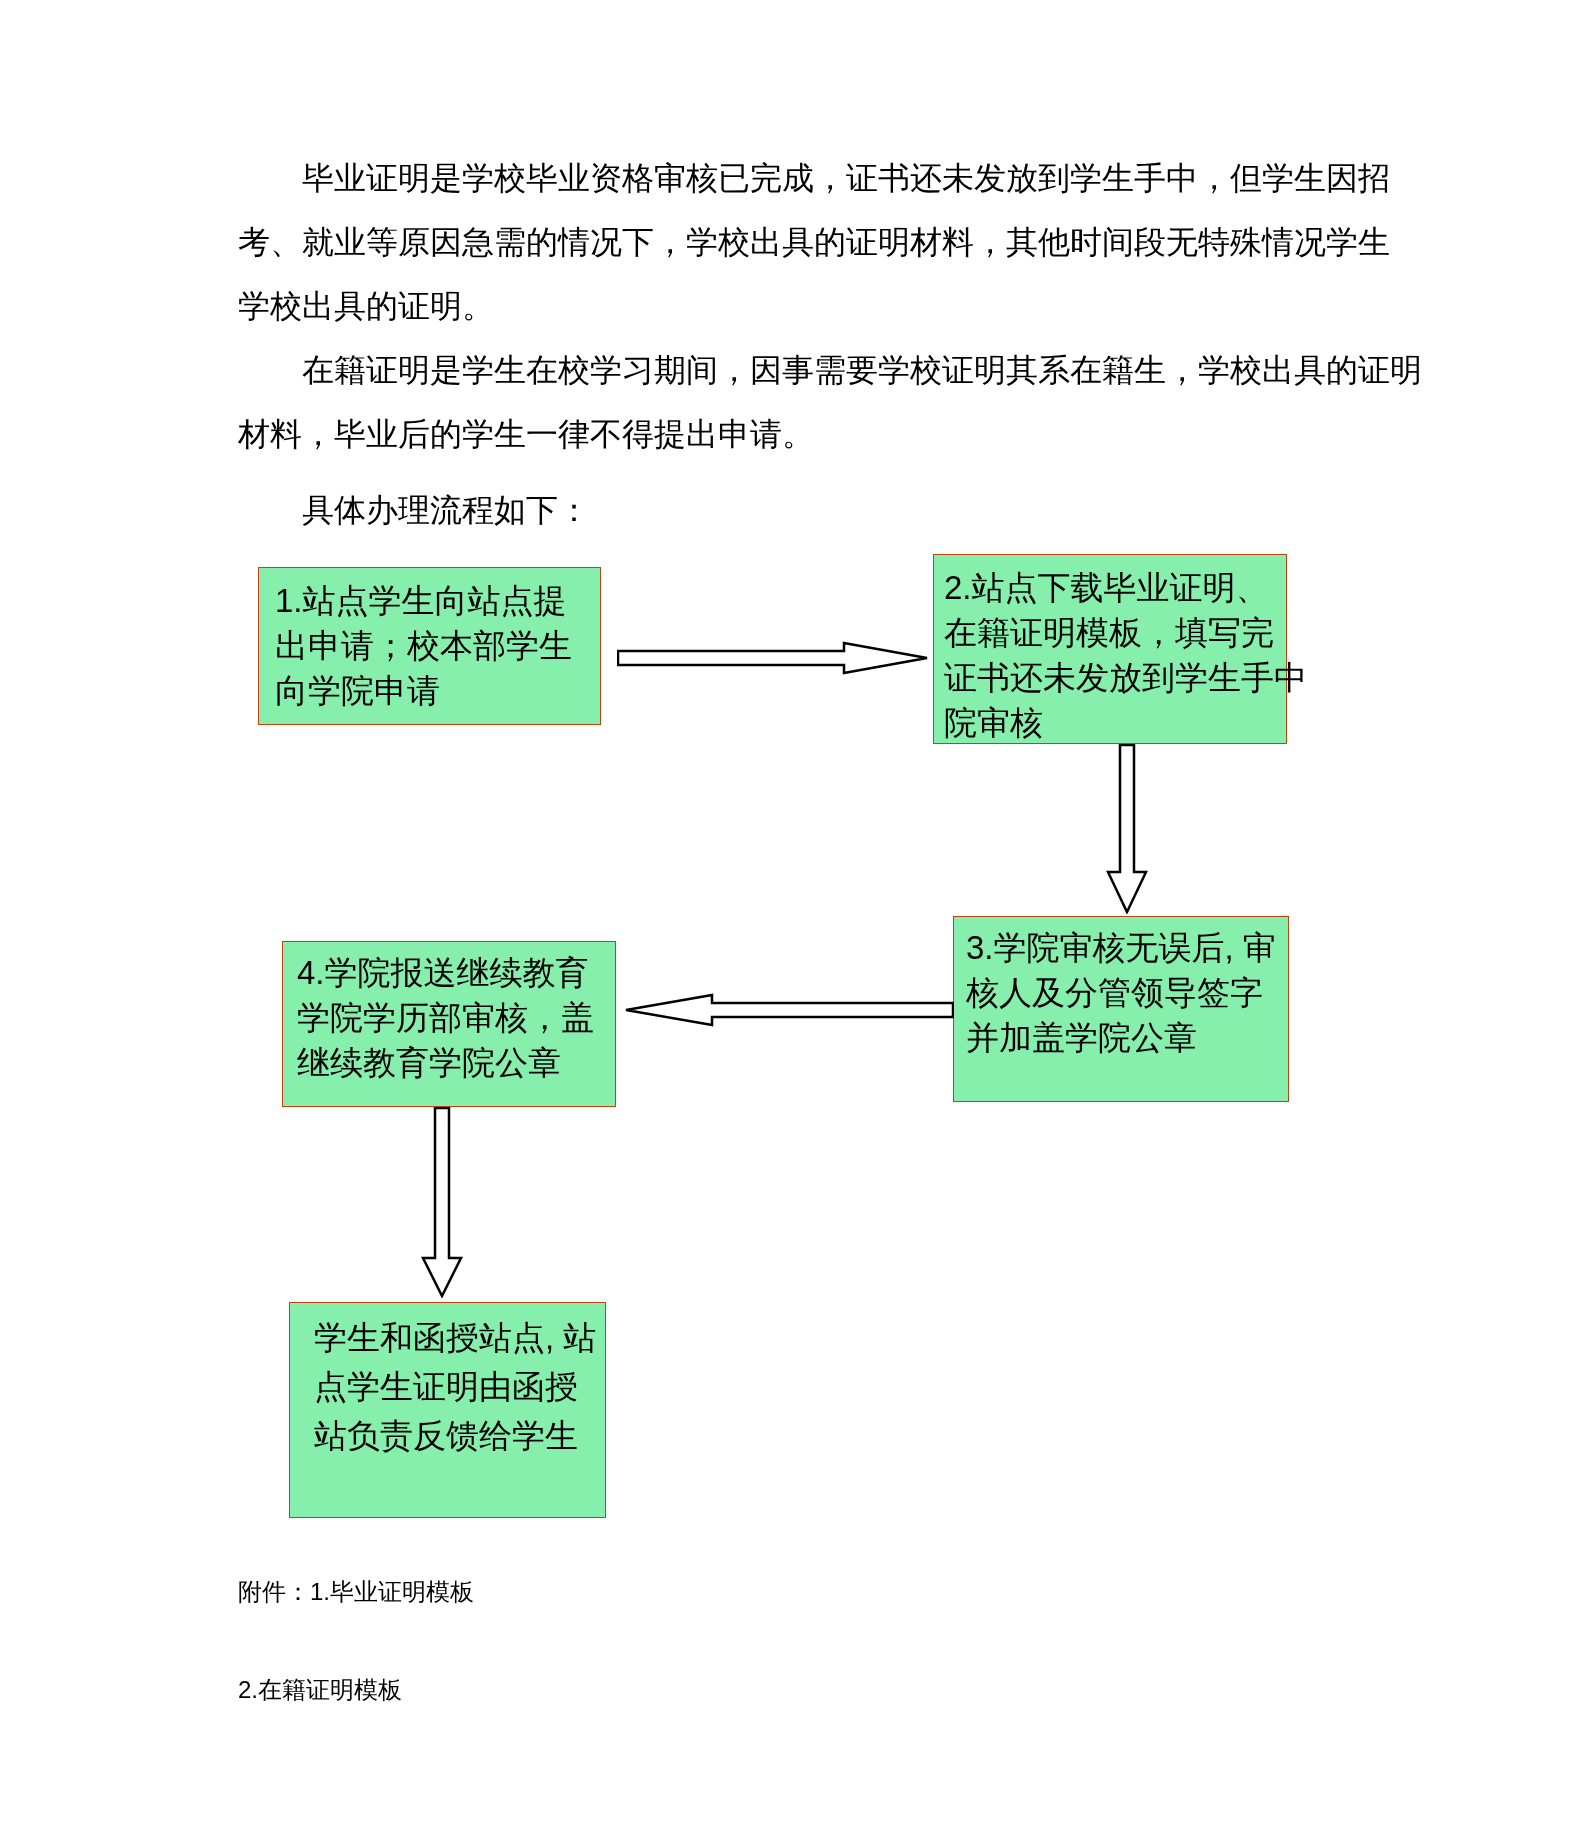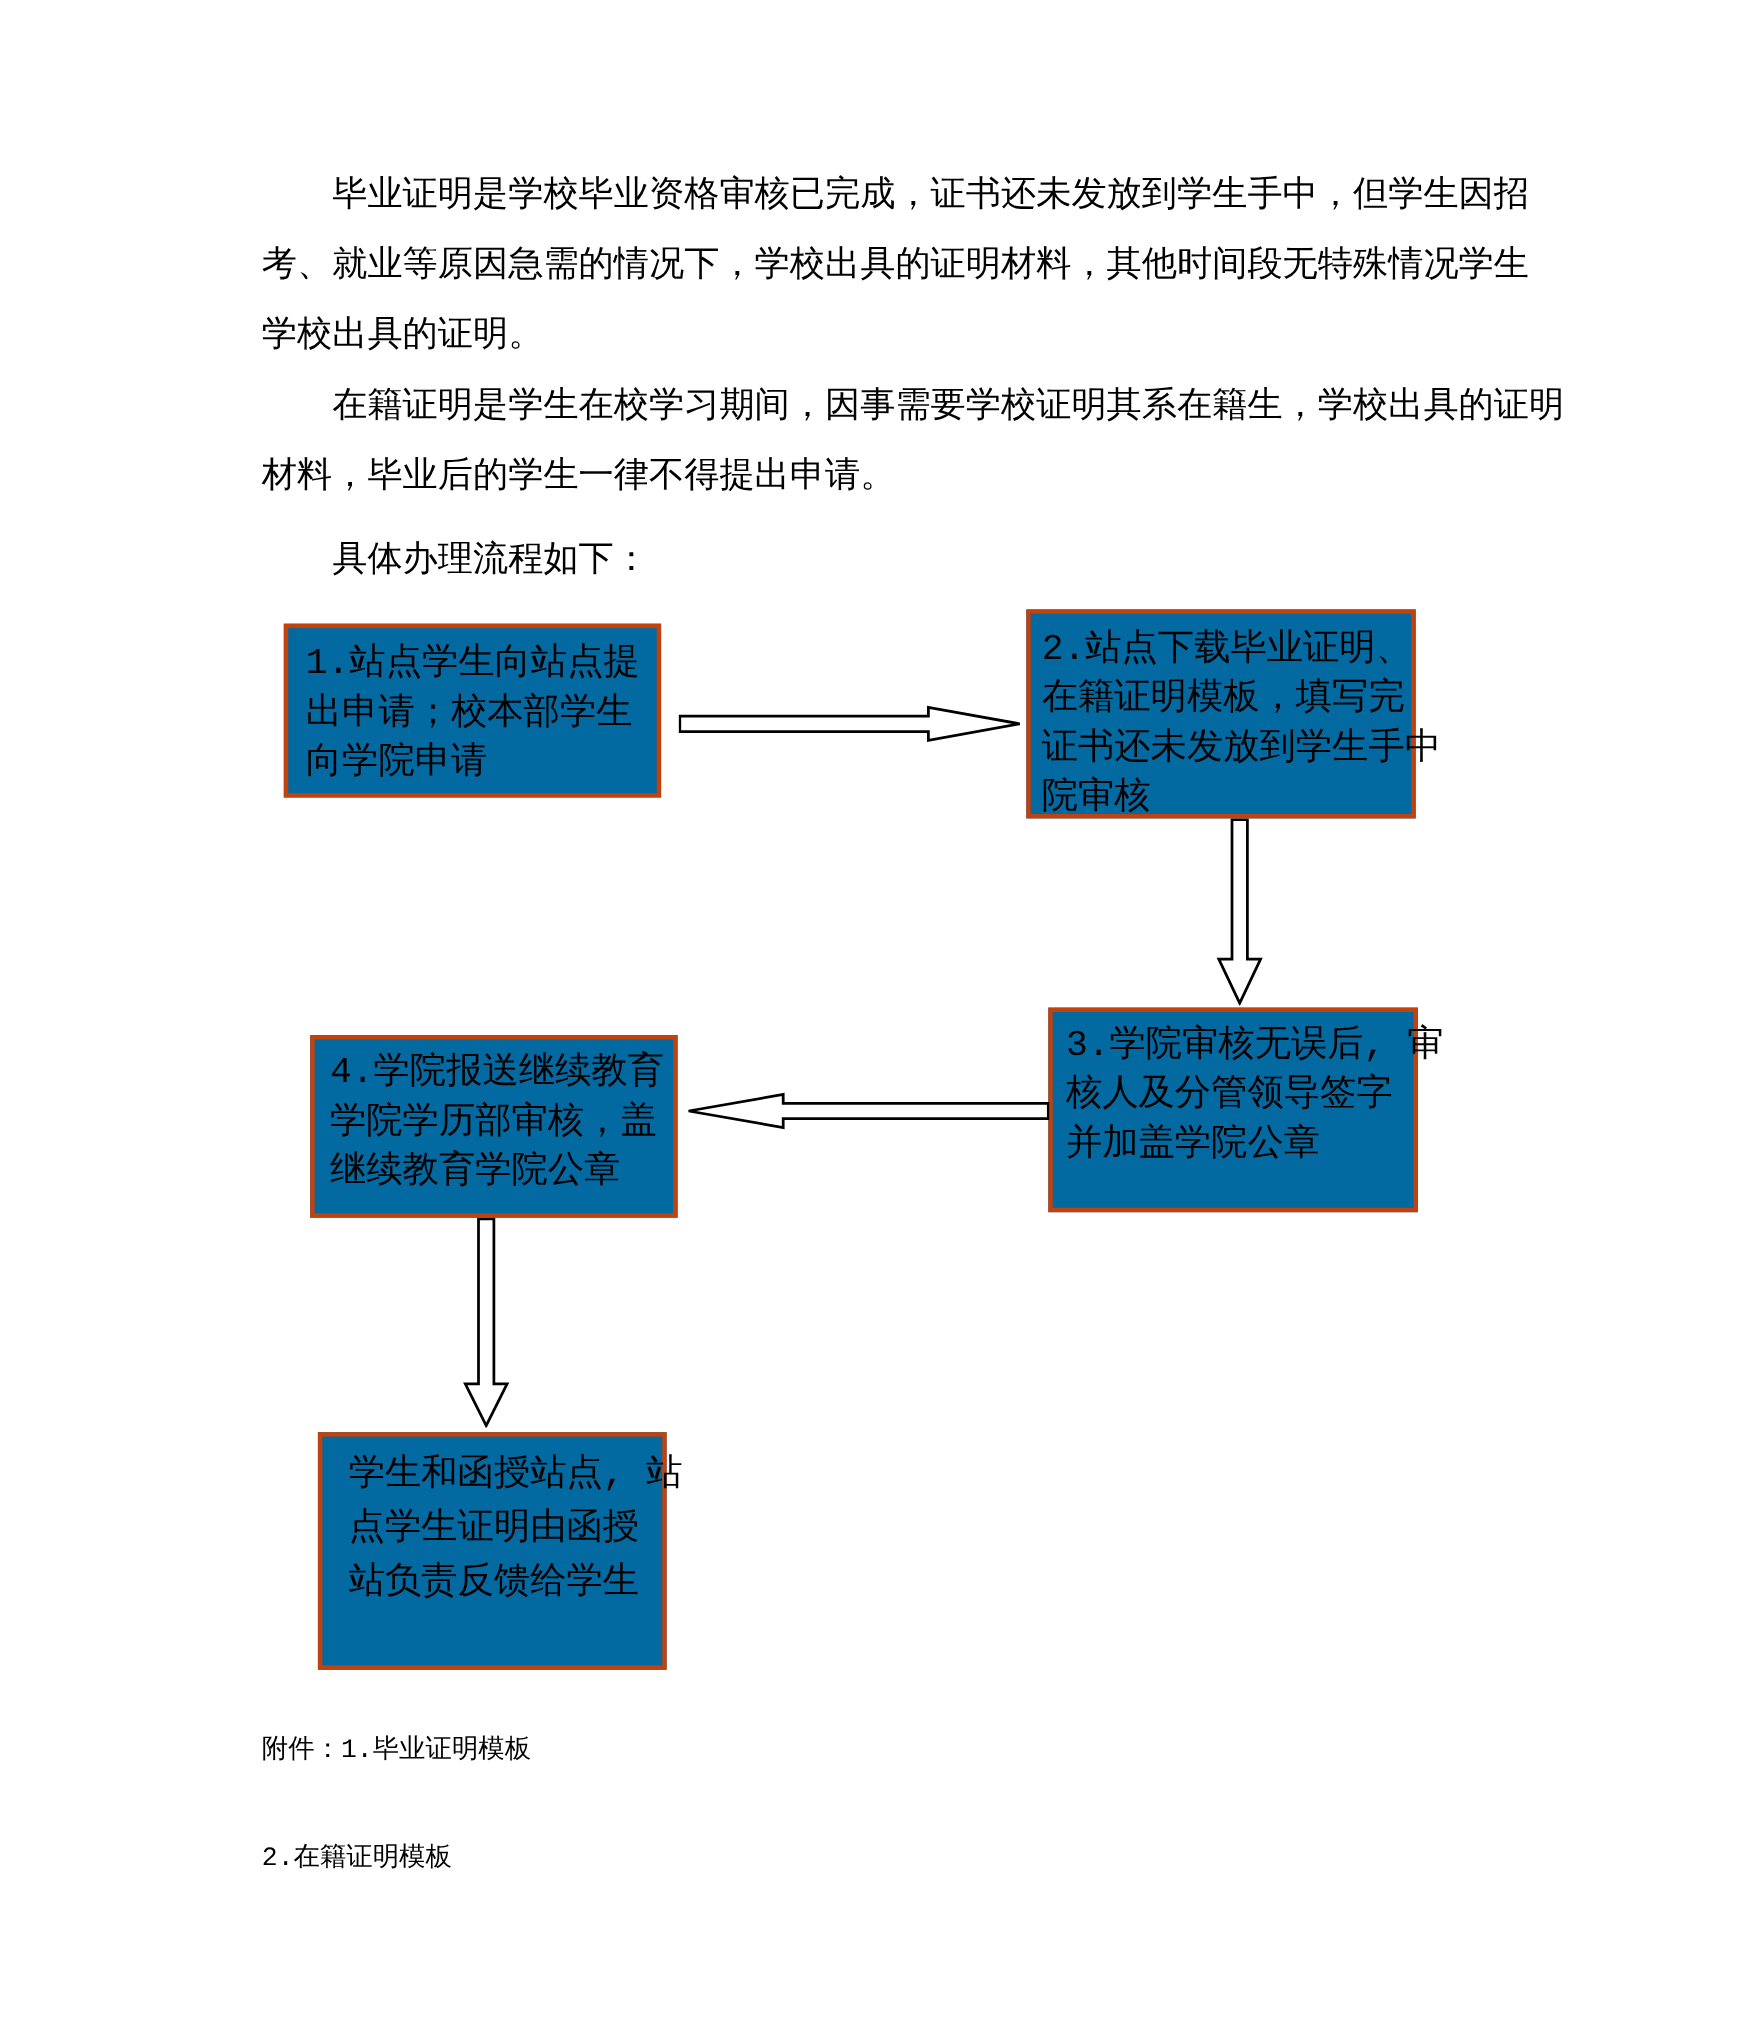--- a/index.html
+++ b/index.html
@@ -2,38 +2,38 @@
 <html><head>
 <meta charset="utf-8">
 <style>
   * { margin: 0; padding: 0; box-sizing: border-box; }
   html, body { background: #ffffff; }
   .page {
     position: relative;
     width: 1586px;
     height: 1846px;
     background: #ffffff;
-    font-family: Liberation Mono, monospace;
+    font-family: Liberation Sans, sans-serif;
     color: #000000;
     overflow: hidden;
   }
   .bodyline {
     position: absolute;
     left: 238px;
     width: 1160px;
     font-size: 32px;
     line-height: 64px;
     white-space: nowrap;
     letter-spacing: 0;
   }
   .indent { padding-left: 64px; }
   .fbox {
     position: absolute;
-    border: 4px solid #c2410c;
-    background: #0369a1;
+    border: 1px solid #c2410c;
+    background: #86efac;
   }
   .fbox .bl {
     font-size: 33px;
     line-height: 45px;
     white-space: nowrap;
   }
   .fbox5 .bl { line-height: 49px; }
   .arrow { position: absolute; }
   .attachline {
     position: absolute;

